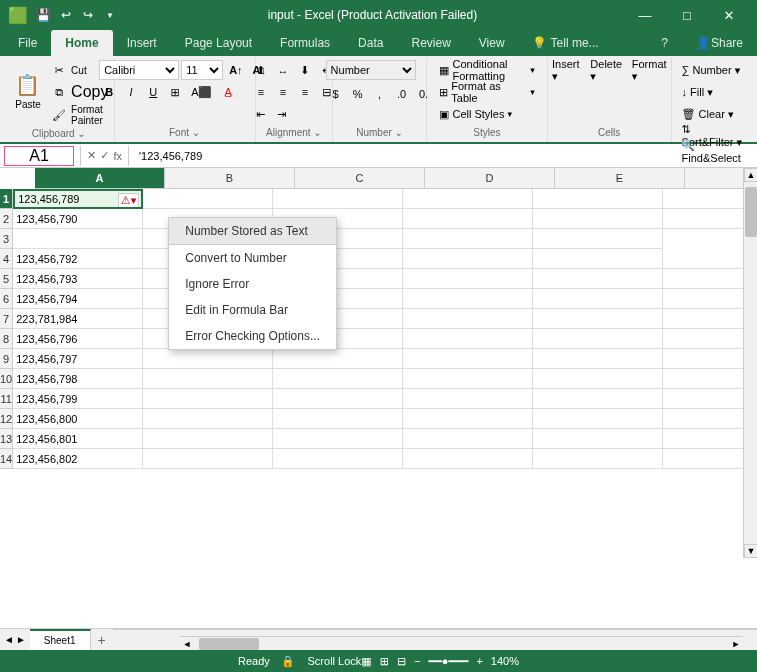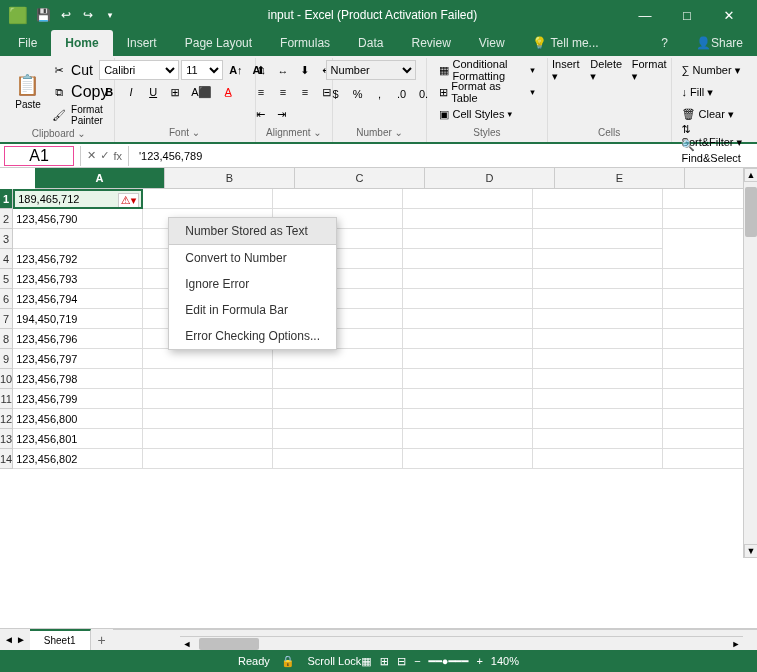--- a/index.html
+++ b/index.html
@@ -380,21 +380,21 @@
 
   <div class="ribbon-group">
     <div class="ribbon-group-content">
       <div class="big-btn">
         <span class="icon">📋</span>
         <span>Paste</span>
       </div>
       <div class="font-group-col">
         <div class="font-row">
           <div class="small-btn">✂</div>
-          <span style="font-size:14px;">Cut</span>
+          <span style="font-size:10px;">Cut</span>
         </div>
         <div class="font-row">
           <div class="small-btn">⧉</div>
           <span style="font-size:16px;">Copy</span>
         </div>
         <div class="font-row">
           <div class="small-btn">🖌</div>
           <span style="font-size:10px;">Format Painter</span>
         </div>
       </div>
@@ -550,21 +550,21 @@
       <div class="row-header">11</div>
       <div class="row-header">12</div>
       <div class="row-header">13</div>
       <div class="row-header">14</div>
     </div>
 
     <div class="grid-cells" style="position:relative;">
 
       <div class="grid-row" style="position:relative;">
         <div class="cell selected-cell">
-          <span>189,465,712</span>
+          <span>123,456,789</span>
           <span style="position:absolute;right:2px;top:2px;font-size:11px;cursor:pointer;background:white;border:1px solid #ccc;padding:0 2px;color:#c00;">⚠▾</span>
         </div>
         <div class="cell cell-empty"></div>
         <div class="cell cell-empty"></div>
         <div class="cell cell-empty"></div>
         <div class="cell cell-empty"></div>
         <div class="cell cell-empty"></div>
 
       </div>
       <div class="grid-row">
@@ -605,21 +605,21 @@
       <div class="grid-row">
         <div class="cell">123,456,794</div>
         <div class="cell cell-empty"></div>
         <div class="cell cell-empty"></div>
         <div class="cell cell-empty"></div>
         <div class="cell cell-empty"></div>
         <div class="cell cell-empty"></div>
 
       </div>
       <div class="grid-row">
-        <div class="cell">194,450,719</div>
+        <div class="cell">223,781,984</div>
         <div class="cell cell-empty"></div>
         <div class="cell cell-empty"></div>
         <div class="cell cell-empty"></div>
         <div class="cell cell-empty"></div>
         <div class="cell cell-empty"></div>
 
       </div>
       <div class="grid-row">
         <div class="cell">123,456,796</div>
         <div class="cell cell-empty"></div>

